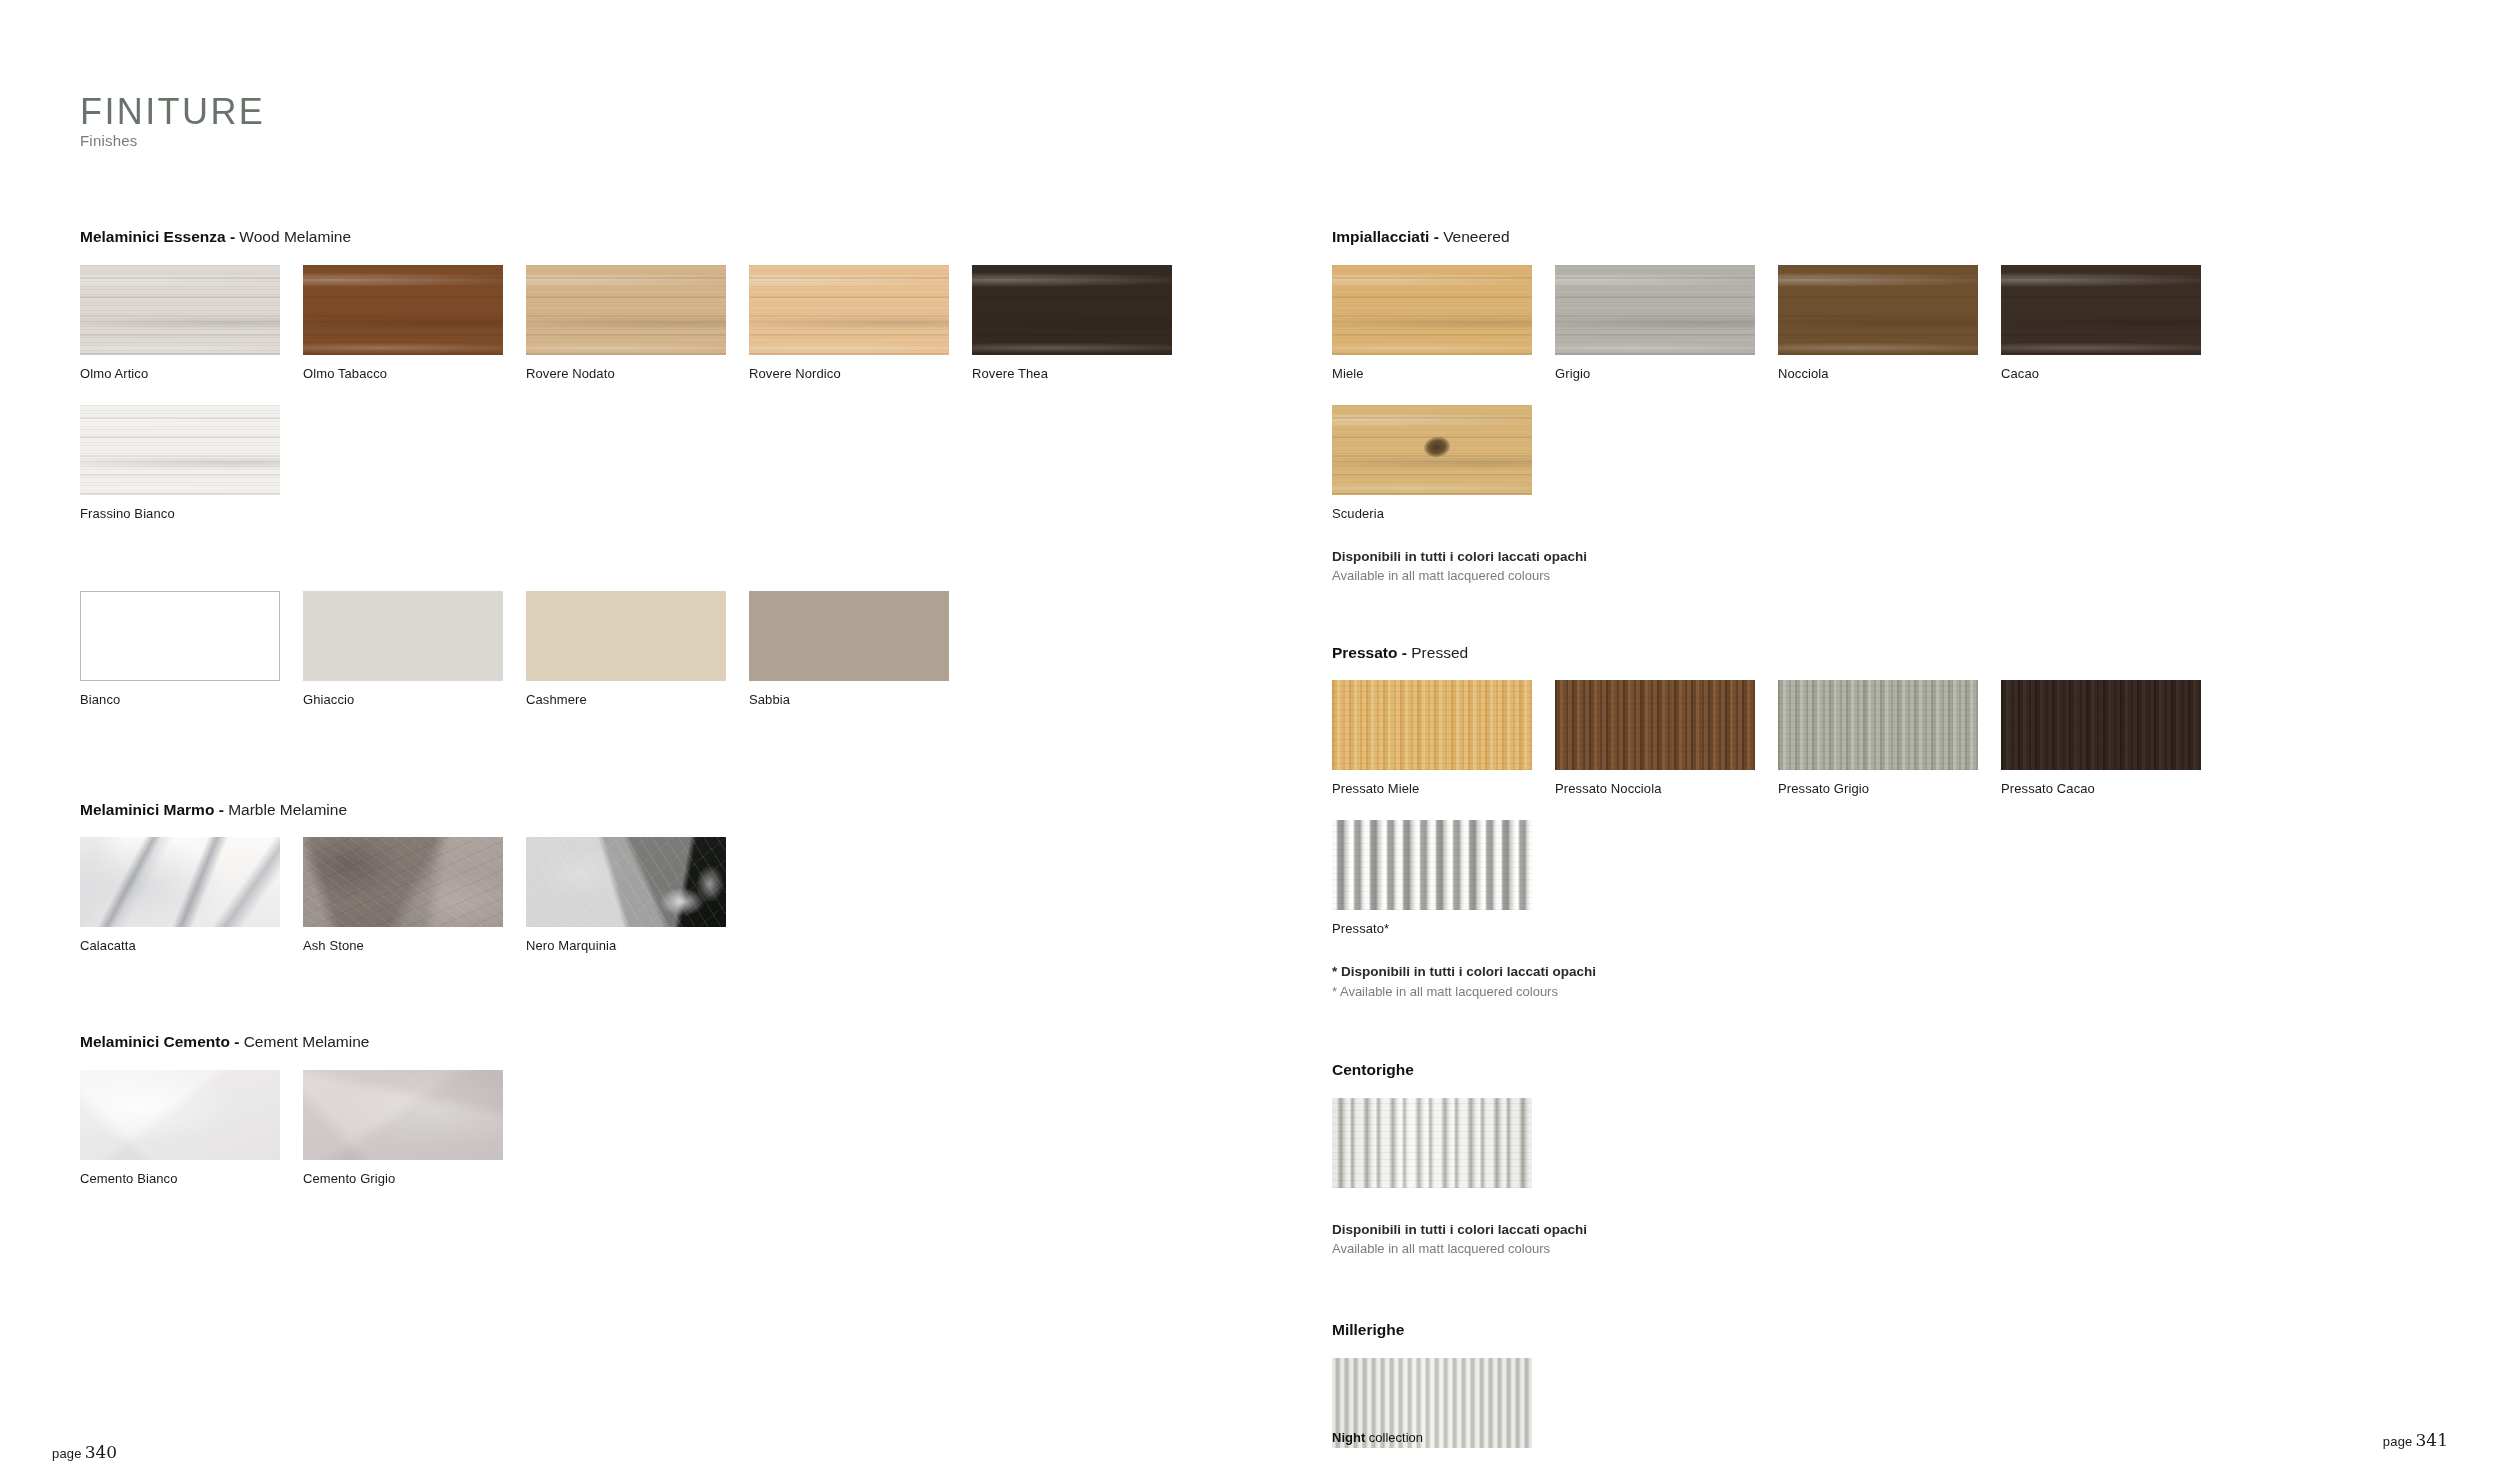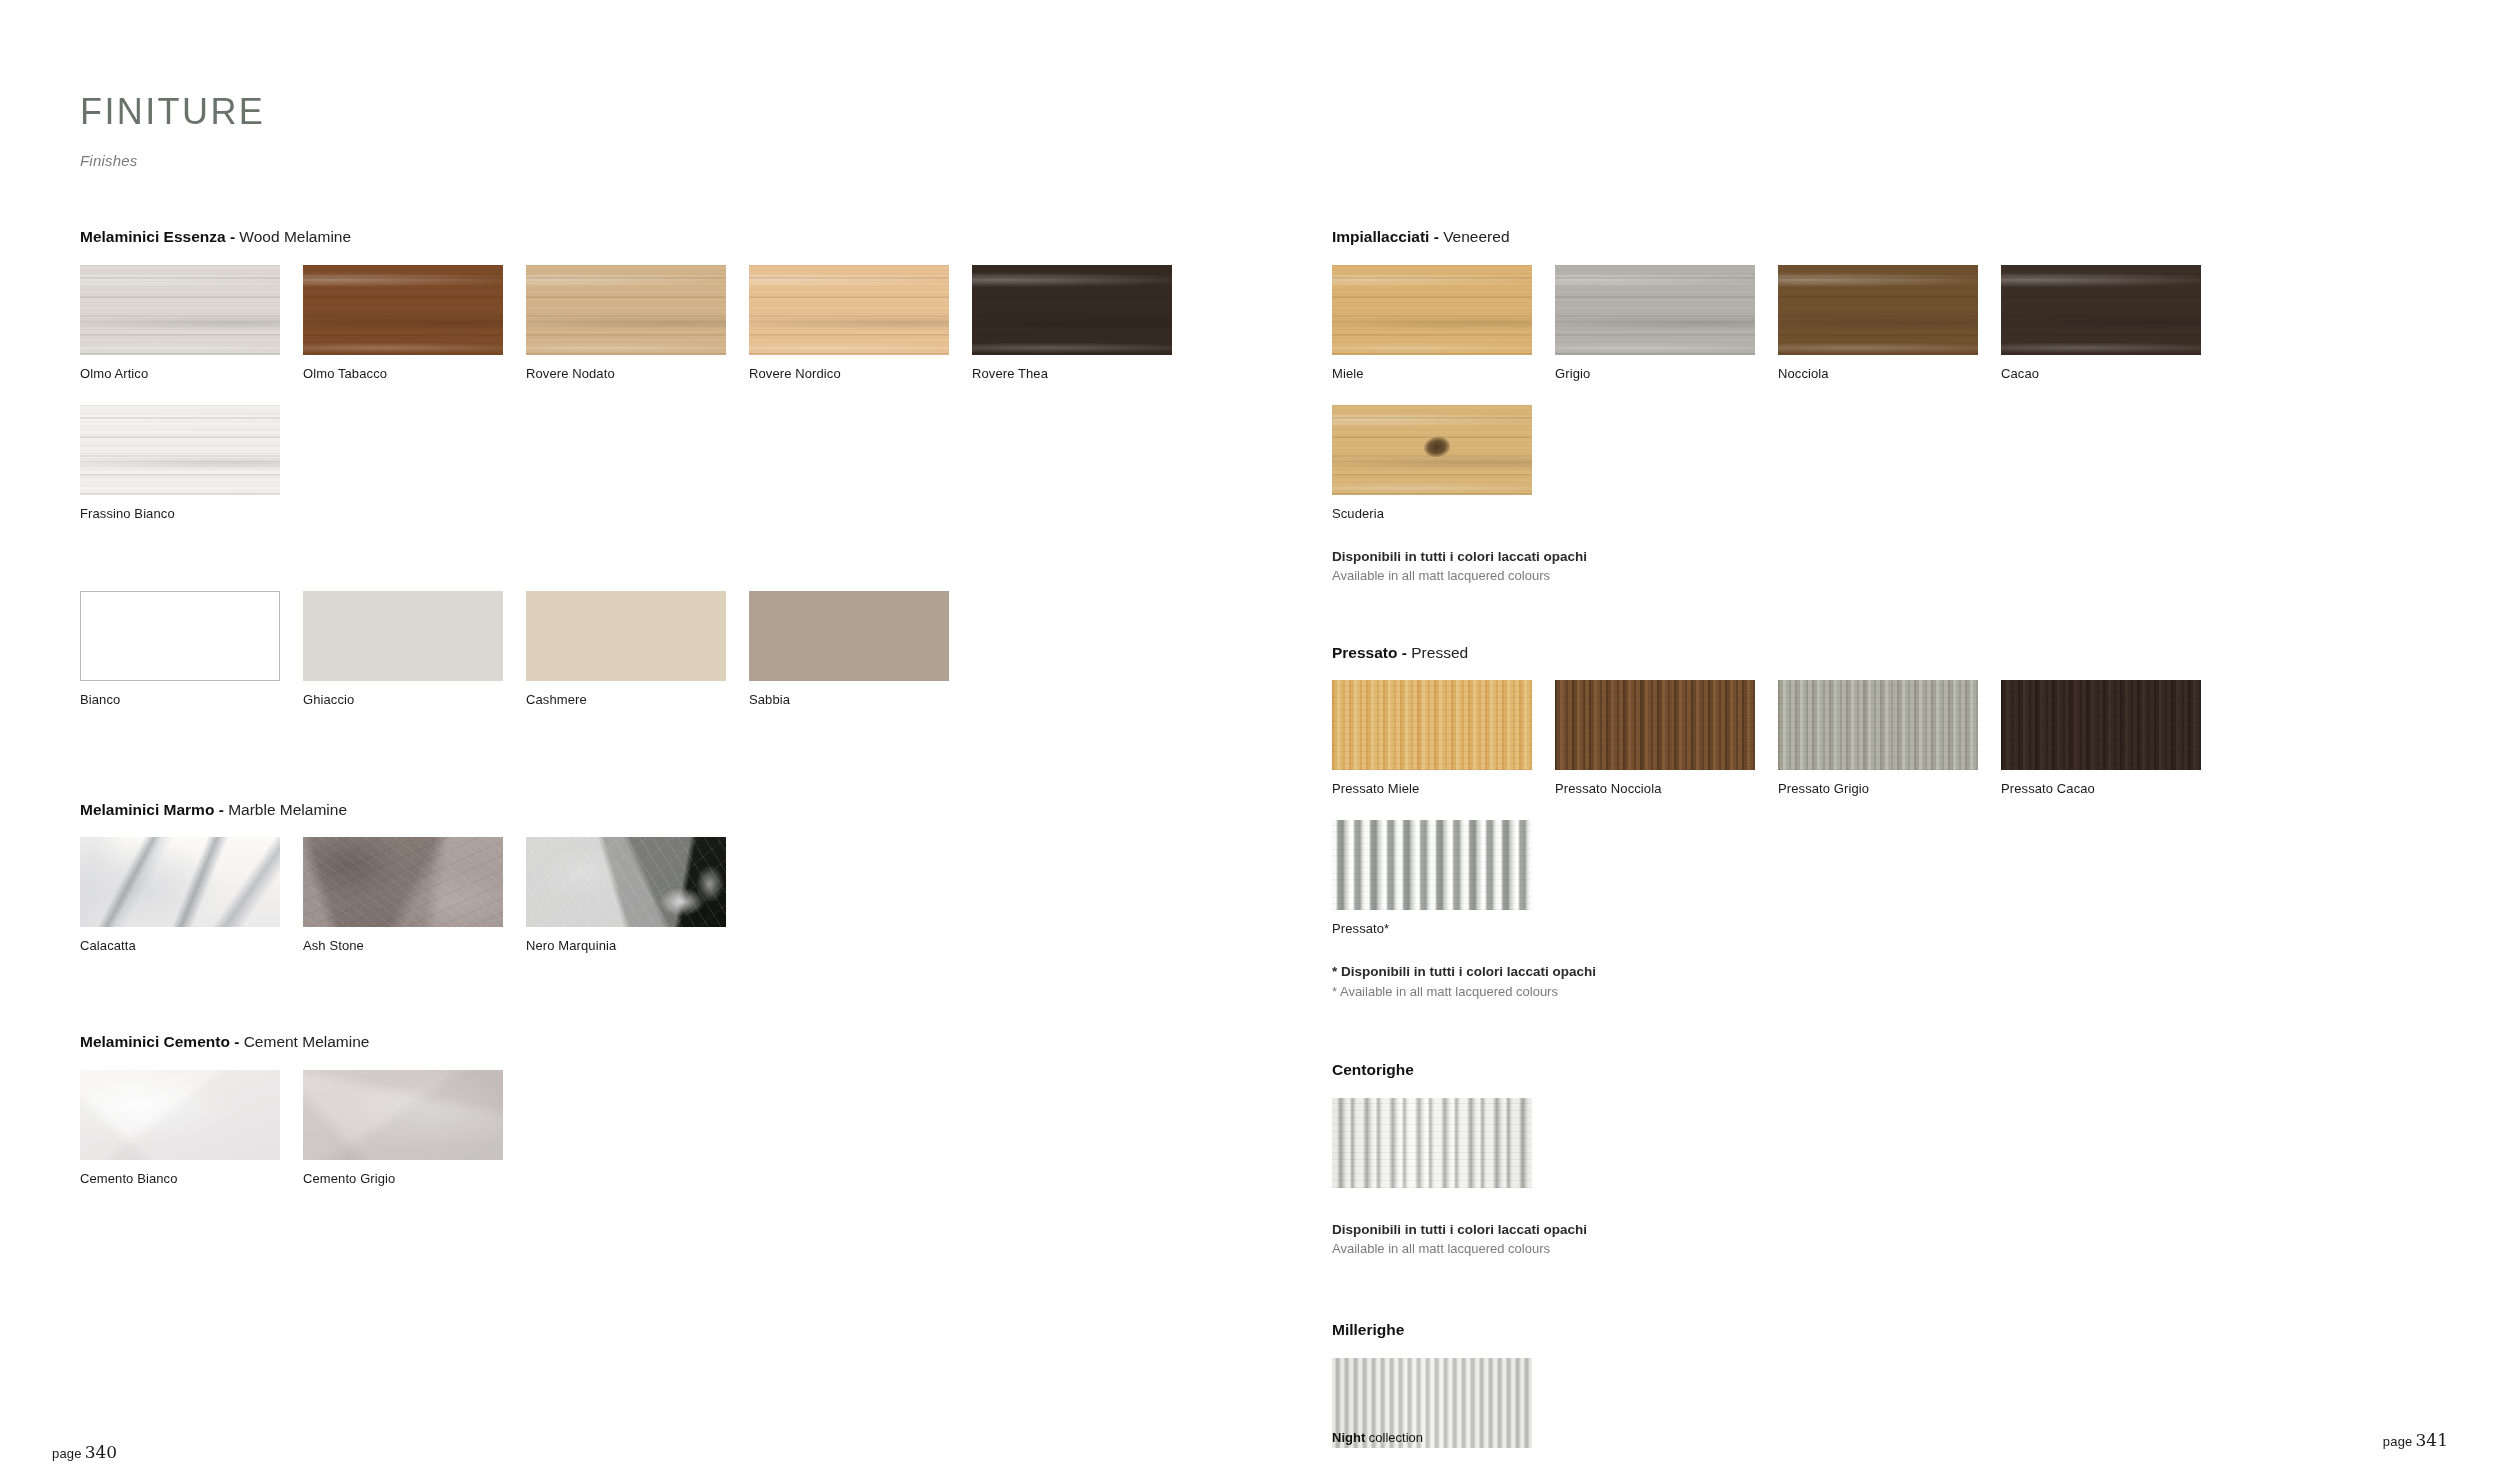--- a/index.html
+++ b/index.html
@@ -19,26 +19,25 @@
   
   .page-head { position: absolute; left: 80px; top: 94px; }
   .page-title {
     font-size: 36px;
     letter-spacing: 2.4px;
     font-weight: 400;
     color: #68736a;
     line-height: 1;
   }
   .page-subtitle {
-    margin-top: 22px;
+    margin-top: 2px;
     font-size: 15px;
     color: #7b7b7b;
     font-weight: 400;
     letter-spacing: .2px;
-    font-style: italic;
   }
 
   
   .col { position: absolute; top: 228px; }
   .col-left  { left: 80px;  width: 1180px; }
   .col-right { left: 1332px; width: 1090px; }
 
   
   .section { margin-bottom: 0; }
   .section-title {

